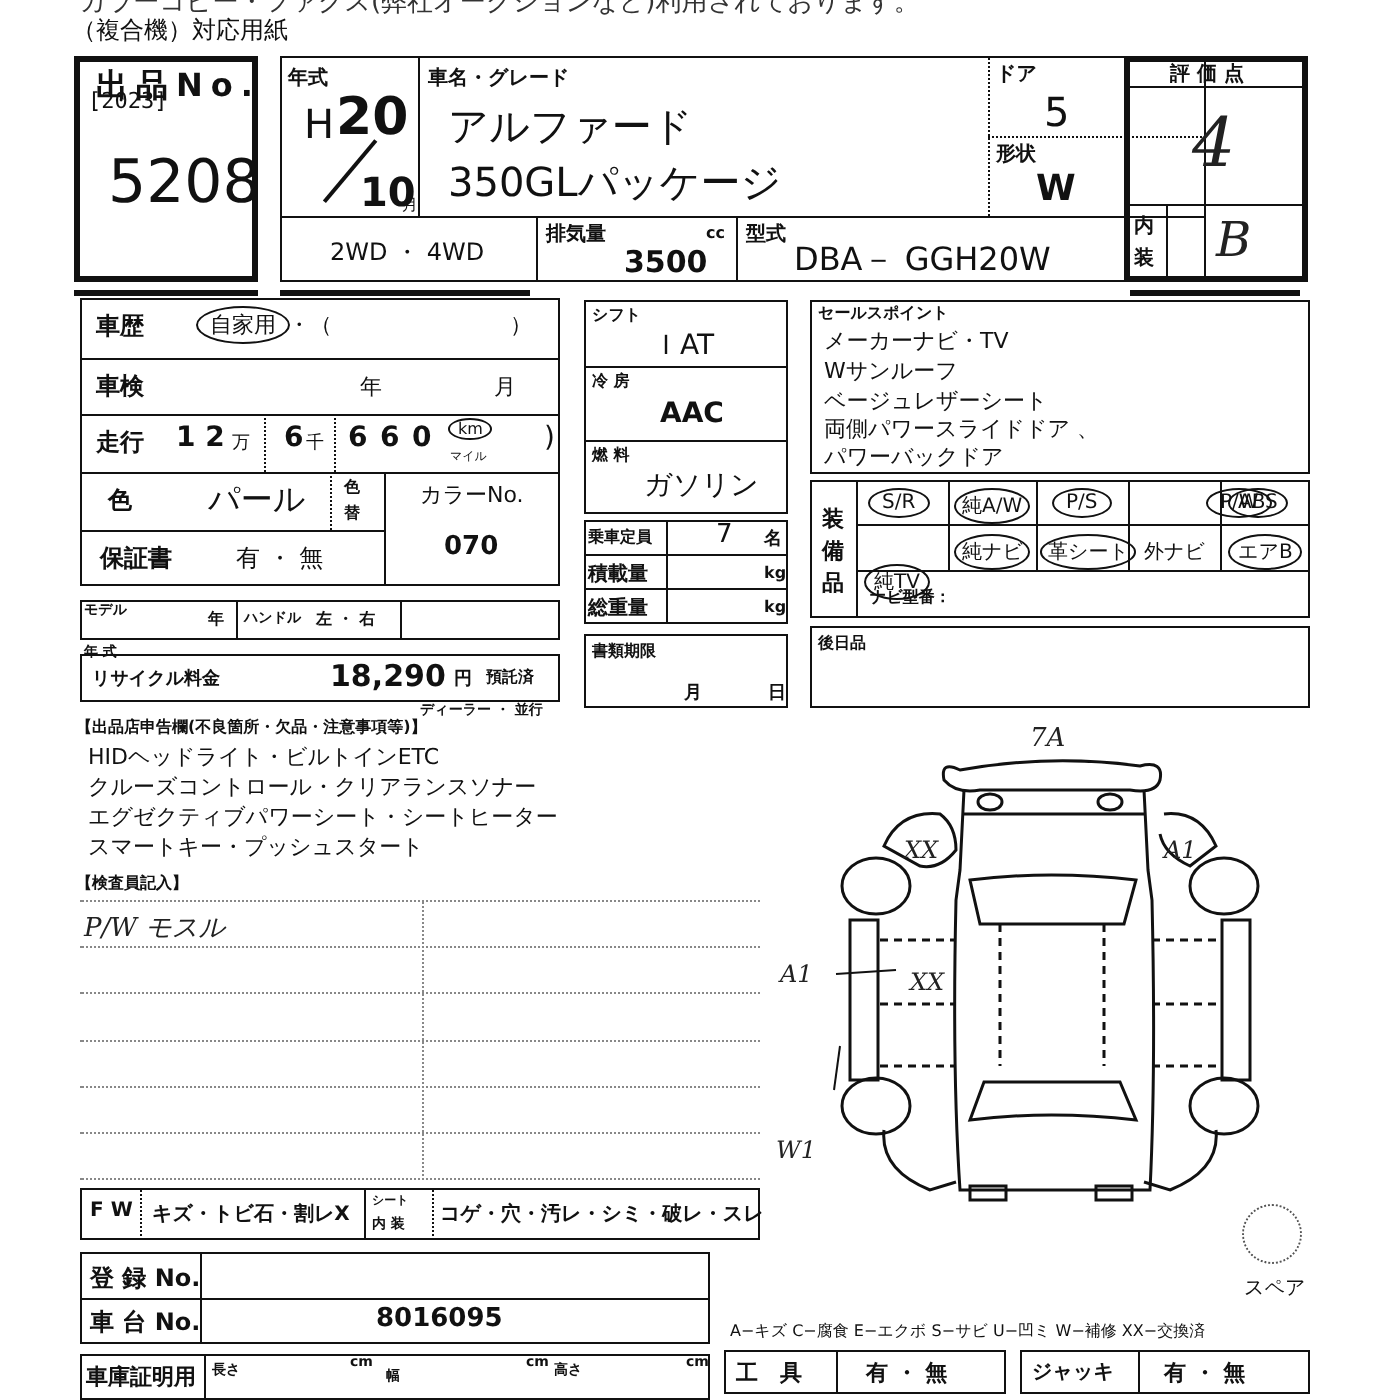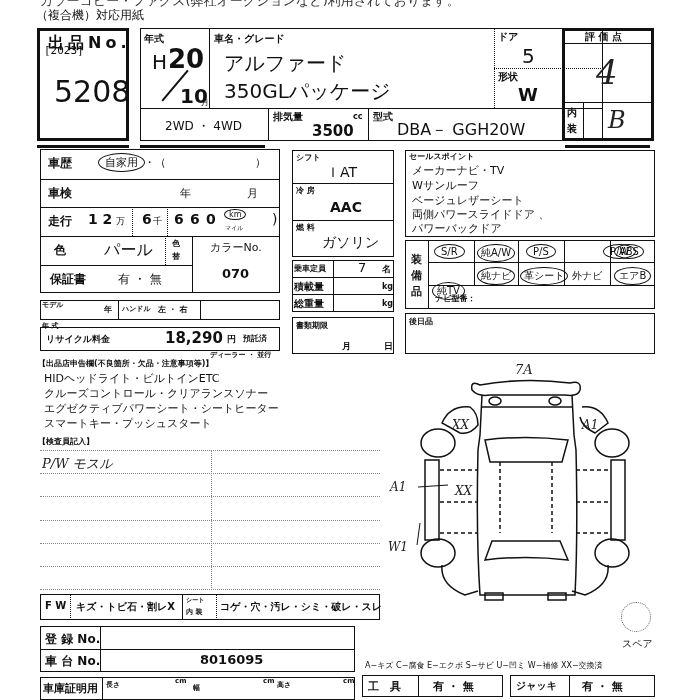--- a/index.html
+++ b/index.html
@@ -218,21 +218,21 @@
 <div class="lbl" style="left:76px;top:600px;font-size:10px;">キズ・トビ石・割レX</div>
 <div class="lbl" style="left:186px;top:596px;font-size:6px;">シート</div>
 <div class="lbl" style="left:186px;top:607px;font-size:7px;">内 装</div>
 <div class="lbl" style="left:220px;top:600px;font-size:10px;">コゲ・穴・汚レ・シミ・破レ・スレ</div>
 
 <div class="box" style="left:40px;top:626px;width:315px;height:46px;"></div>
 <div class="hline" style="left:40px;top:649px;width:315px;"></div>
 <div class="vline" style="left:100px;top:626px;height:46px;"></div>
 <div class="lbl" style="left:45px;top:631px;font-size:12px;">登 録 No.</div>
 <div class="lbl" style="left:45px;top:653px;font-size:12px;">車 台 No.</div>
-<div class="txt" style="left:200px;top:652px;font-size:13px;font-weight:bold;">8016095</div>
+<div class="txt" style="left:188px;top:652px;font-size:13px;font-weight:bold;">8016095</div>
 
 <div class="box" style="left:40px;top:677px;width:315px;height:23px;"></div>
 <div class="vline" style="left:102px;top:677px;height:23px;"></div>
 <div class="lbl" style="left:43px;top:681px;font-size:11px;">車庫証明用</div>
 <div class="lbl" style="left:106px;top:680px;font-size:7px;">長さ</div>
 <div class="lbl" style="left:175px;top:677px;font-size:7px;">cm</div>
 <div class="lbl" style="left:193px;top:683px;font-size:7px;">幅</div>
 <div class="lbl" style="left:263px;top:677px;font-size:7px;">cm</div>
 <div class="lbl" style="left:277px;top:680px;font-size:7px;">高さ</div>
 <div class="lbl" style="left:343px;top:677px;font-size:7px;">cm</div>
@@ -260,21 +260,21 @@
   <path d="M206 115 L240 115 M206 147 L240 147 M206 178 L240 178" stroke-dasharray="4 3"></path>
   <path d="M72 210 Q70 230 95 240 L108 236 M238 210 Q240 230 215 240 L202 236"></path>
   <path d="M48 132 L78 130" stroke-width="1"></path>
   <path d="M50 168 L47 190" stroke-width="1"></path>
 </svg>
 <div class="txt hand" style="left:515px;top:362px;font-size:13px;">7A</div>
 <div class="txt hand" style="left:452px;top:418px;font-size:12px;">XX</div>
 <div class="txt hand" style="left:582px;top:418px;font-size:12px;">A1</div>
 <div class="txt hand" style="left:455px;top:484px;font-size:12px;">XX</div>
 <div class="txt hand" style="left:390px;top:480px;font-size:12px;">A1</div>
-<div class="txt hand" style="left:388px;top:540px;font-size:12px;">W1</div>
+<div class="txt hand" style="left:388px;top:568px;font-size:12px;">W1</div>
 
 <div class="abs" style="left:621px;top:602px;width:30px;height:30px;border:1px dotted #555;border-radius:50%;"></div>
 <div class="txt" style="left:622px;top:637px;font-size:10px;">スペア</div>
 
 <div class="lbl" style="left:365px;top:660px;font-size:8px;font-weight:normal;">A−キズ C−腐食 E−エクボ S−サビ U−凹ミ W−補修 XX−交換済</div>
 
 <div class="box" style="left:362px;top:675px;width:141px;height:22px;"></div>
 <div class="vline" style="left:418px;top:675px;height:22px;"></div>
 <div class="lbl" style="left:368px;top:679px;font-size:11px;">工　具</div>
 <div class="lbl" style="left:433px;top:679px;font-size:11px;">有 ・ 無</div>

